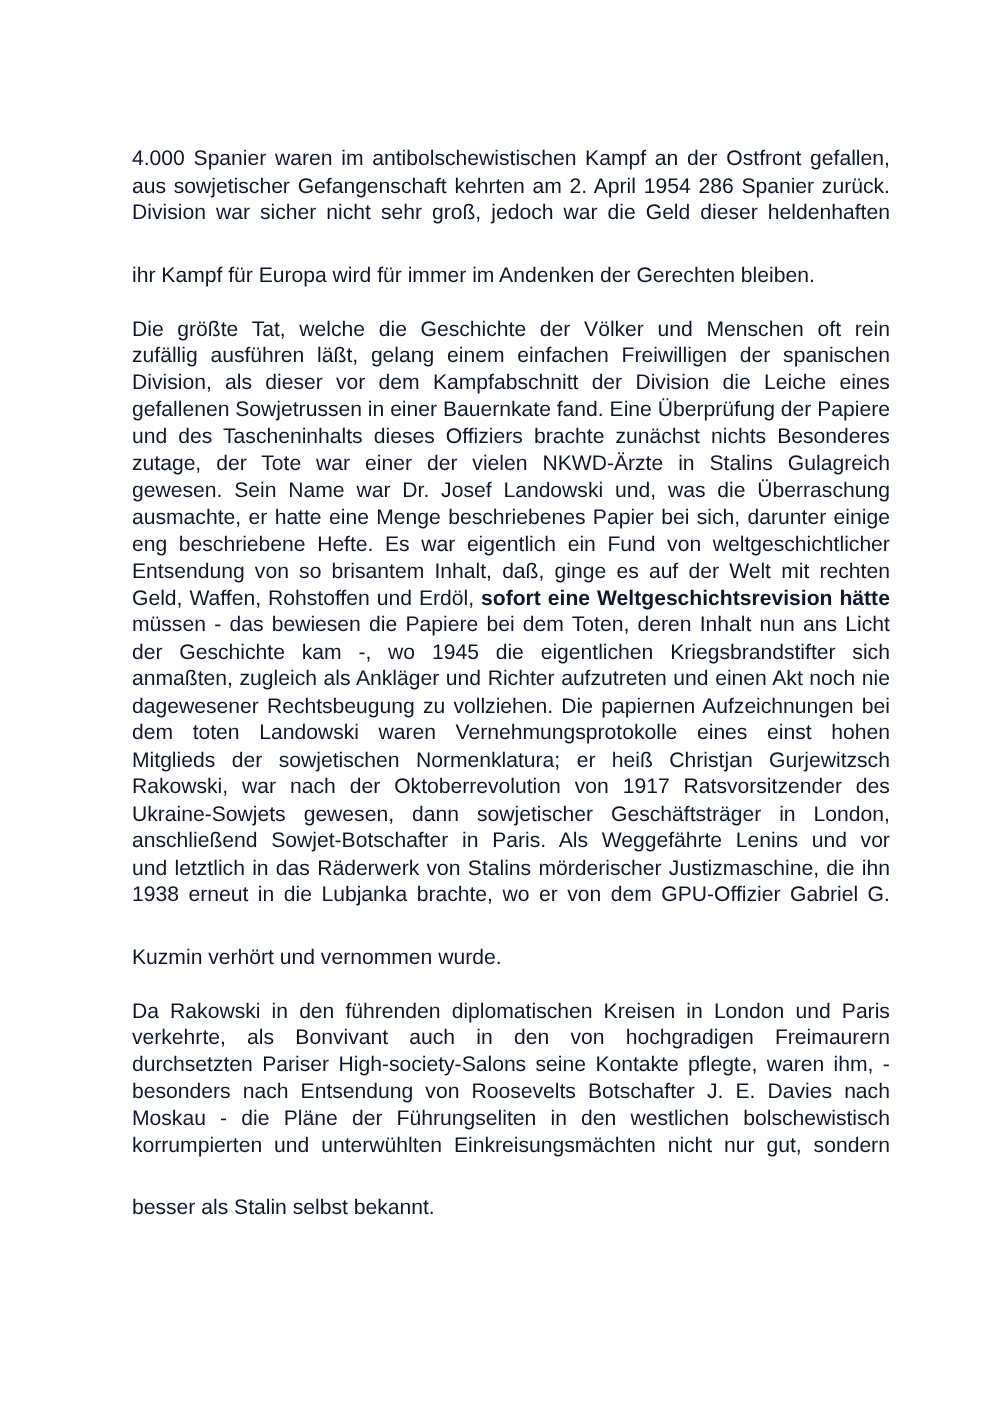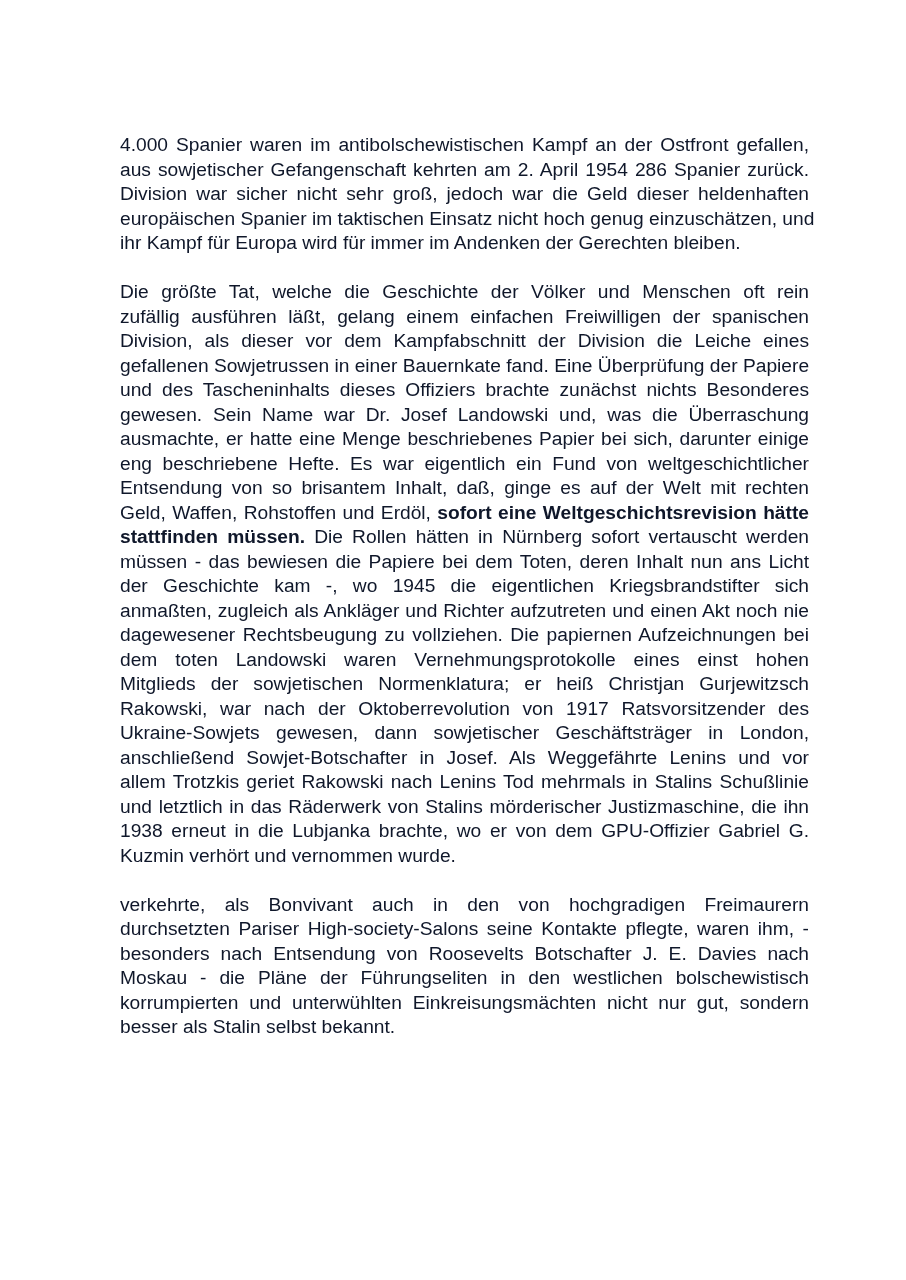--- a/index.html
+++ b/index.html
@@ -38,67 +38,67 @@
     }
     .line {
       display: block;
       text-align: justify;
       text-align-last: justify;
       white-space: nowrap;
       height: 24.5px;
     }
     .line.last {
       text-align-last: left;
+      margin-top: 32px;
     }
     .bold {
       font-weight: bold;
     }
   </style>
 </head>
 <body>
 
 <div class="page">
   <div class="content">
 
     <p class="para">
       <span class="line">4.000 Spanier waren im antibolschewistischen Kampf an der Ostfront gefallen,</span>
       <span class="line">aus sowjetischer Gefangenschaft kehrten am 2. April 1954 286 Spanier zurück.</span>
       <span class="line">Division war sicher nicht sehr groß, jedoch war die Geld dieser heldenhaften</span>
-      <span class="line">europäischen Spanier im taktischen Einsatz nicht hoch genug einzuschätzen, und</span>
       <span class="line last">ihr Kampf für Europa wird für immer im Andenken der Gerechten bleiben.</span>
     </p>
 
     <p class="para">
       <span class="line">Die größte Tat, welche die Geschichte der Völker und Menschen oft rein</span>
       <span class="line">zufällig ausführen läßt, gelang einem einfachen Freiwilligen der spanischen</span>
       <span class="line">Division, als dieser vor dem Kampfabschnitt der Division die Leiche eines</span>
       <span class="line">gefallenen Sowjetrussen in einer Bauernkate fand. Eine Überprüfung der Papiere</span>
       <span class="line">und des Tascheninhalts dieses Offiziers brachte zunächst nichts Besonderes</span>
+      <span class="line">zutage, der Tote war einer der vielen NKWD-Ärzte in Stalins Gulagreich</span>
       <span class="line">gewesen. Sein Name war Dr. Josef Landowski und, was die Überraschung</span>
       <span class="line">ausmachte, er hatte eine Menge beschriebenes Papier bei sich, darunter einige</span>
       <span class="line">eng beschriebene Hefte. Es war eigentlich ein Fund von weltgeschichtlicher</span>
       <span class="line">Entsendung von so brisantem Inhalt, daß, ginge es auf der Welt mit rechten</span>
       <span class="line"><span>Geld, Waffen, Rohstoffen und Erdöl, </span><span class="bold">sofort eine Weltgeschichtsrevision hätte</span></span>
-      <span class="line"><span class="bold">stattfinden müssen.</span><span> Die Rollen hätten in Nürnberg sofort vertauscht werden</span></span>
       <span class="line">müssen - das bewiesen die Papiere bei dem Toten, deren Inhalt nun ans Licht</span>
       <span class="line">der Geschichte kam -, wo 1945 die eigentlichen Kriegsbrandstifter sich</span>
       <span class="line">anmaßten, zugleich als Ankläger und Richter aufzutreten und einen Akt noch nie</span>
       <span class="line">dagewesener Rechtsbeugung zu vollziehen. Die papiernen Aufzeichnungen bei</span>
       <span class="line">dem toten Landowski waren Vernehmungsprotokolle eines einst hohen</span>
       <span class="line">Mitglieds der sowjetischen Normenklatura; er heiß Christjan Gurjewitzsch</span>
       <span class="line">Rakowski, war nach der Oktoberrevolution von 1917 Ratsvorsitzender des</span>
       <span class="line">Ukraine-Sowjets gewesen, dann sowjetischer Geschäftsträger in London,</span>
-      <span class="line">anschließend Sowjet-Botschafter in Josef. Als Weggefährte Lenins und vor</span>
-      <span class="line">allem Trotzkis geriet Rakowski nach Lenins Tod mehrmals in Stalins Schußlinie</span>
+      <span class="line">anschließend Sowjet-Botschafter in Paris. Als Weggefährte Lenins und vor</span>
       <span class="line">und letztlich in das Räderwerk von Stalins mörderischer Justizmaschine, die ihn</span>
       <span class="line">1938 erneut in die Lubjanka brachte, wo er von dem GPU-Offizier Gabriel G.</span>
       <span class="line last">Kuzmin verhört und vernommen wurde.</span>
     </p>
 
     <p class="para">
+      <span class="line">Da Rakowski in den führenden diplomatischen Kreisen in London und Paris</span>
       <span class="line">verkehrte, als Bonvivant auch in den von hochgradigen Freimaurern</span>
       <span class="line">durchsetzten Pariser High-society-Salons seine Kontakte pflegte, waren ihm, -</span>
       <span class="line">besonders nach Entsendung von Roosevelts Botschafter J. E. Davies nach</span>
       <span class="line">Moskau - die Pläne der Führungseliten in den westlichen bolschewistisch</span>
       <span class="line">korrumpierten und unterwühlten Einkreisungsmächten nicht nur gut, sondern</span>
       <span class="line last">besser als Stalin selbst bekannt.</span>
     </p>
 
   </div>
 </div>

